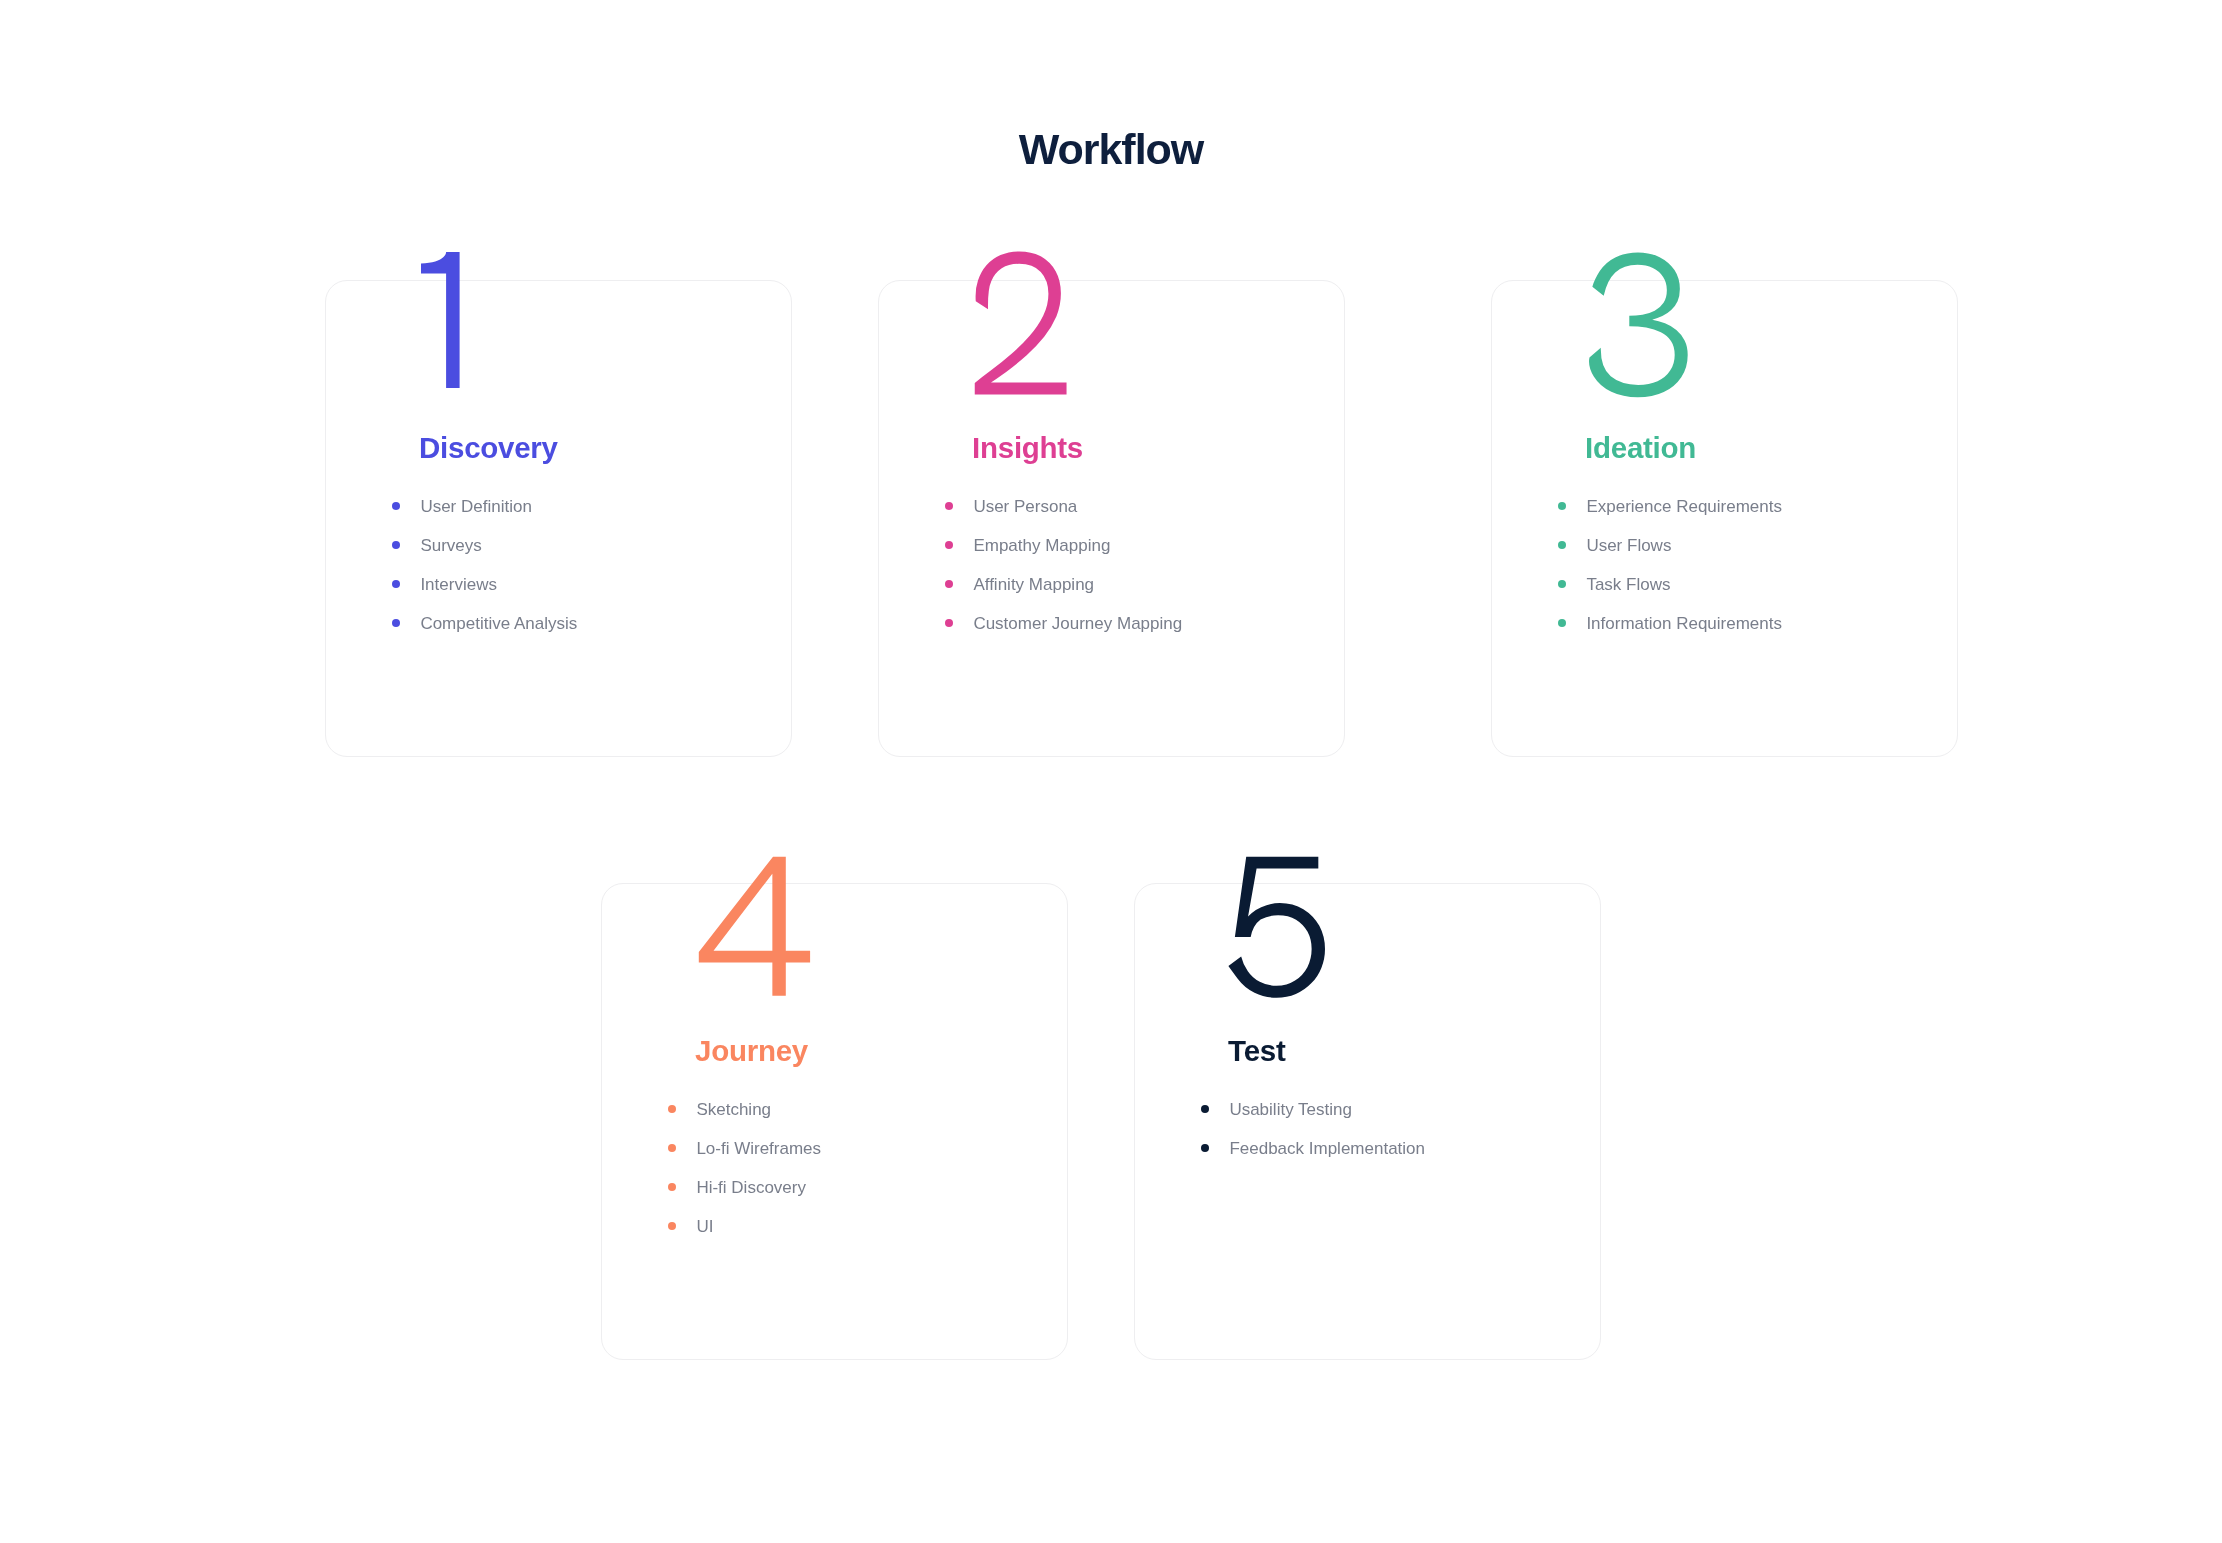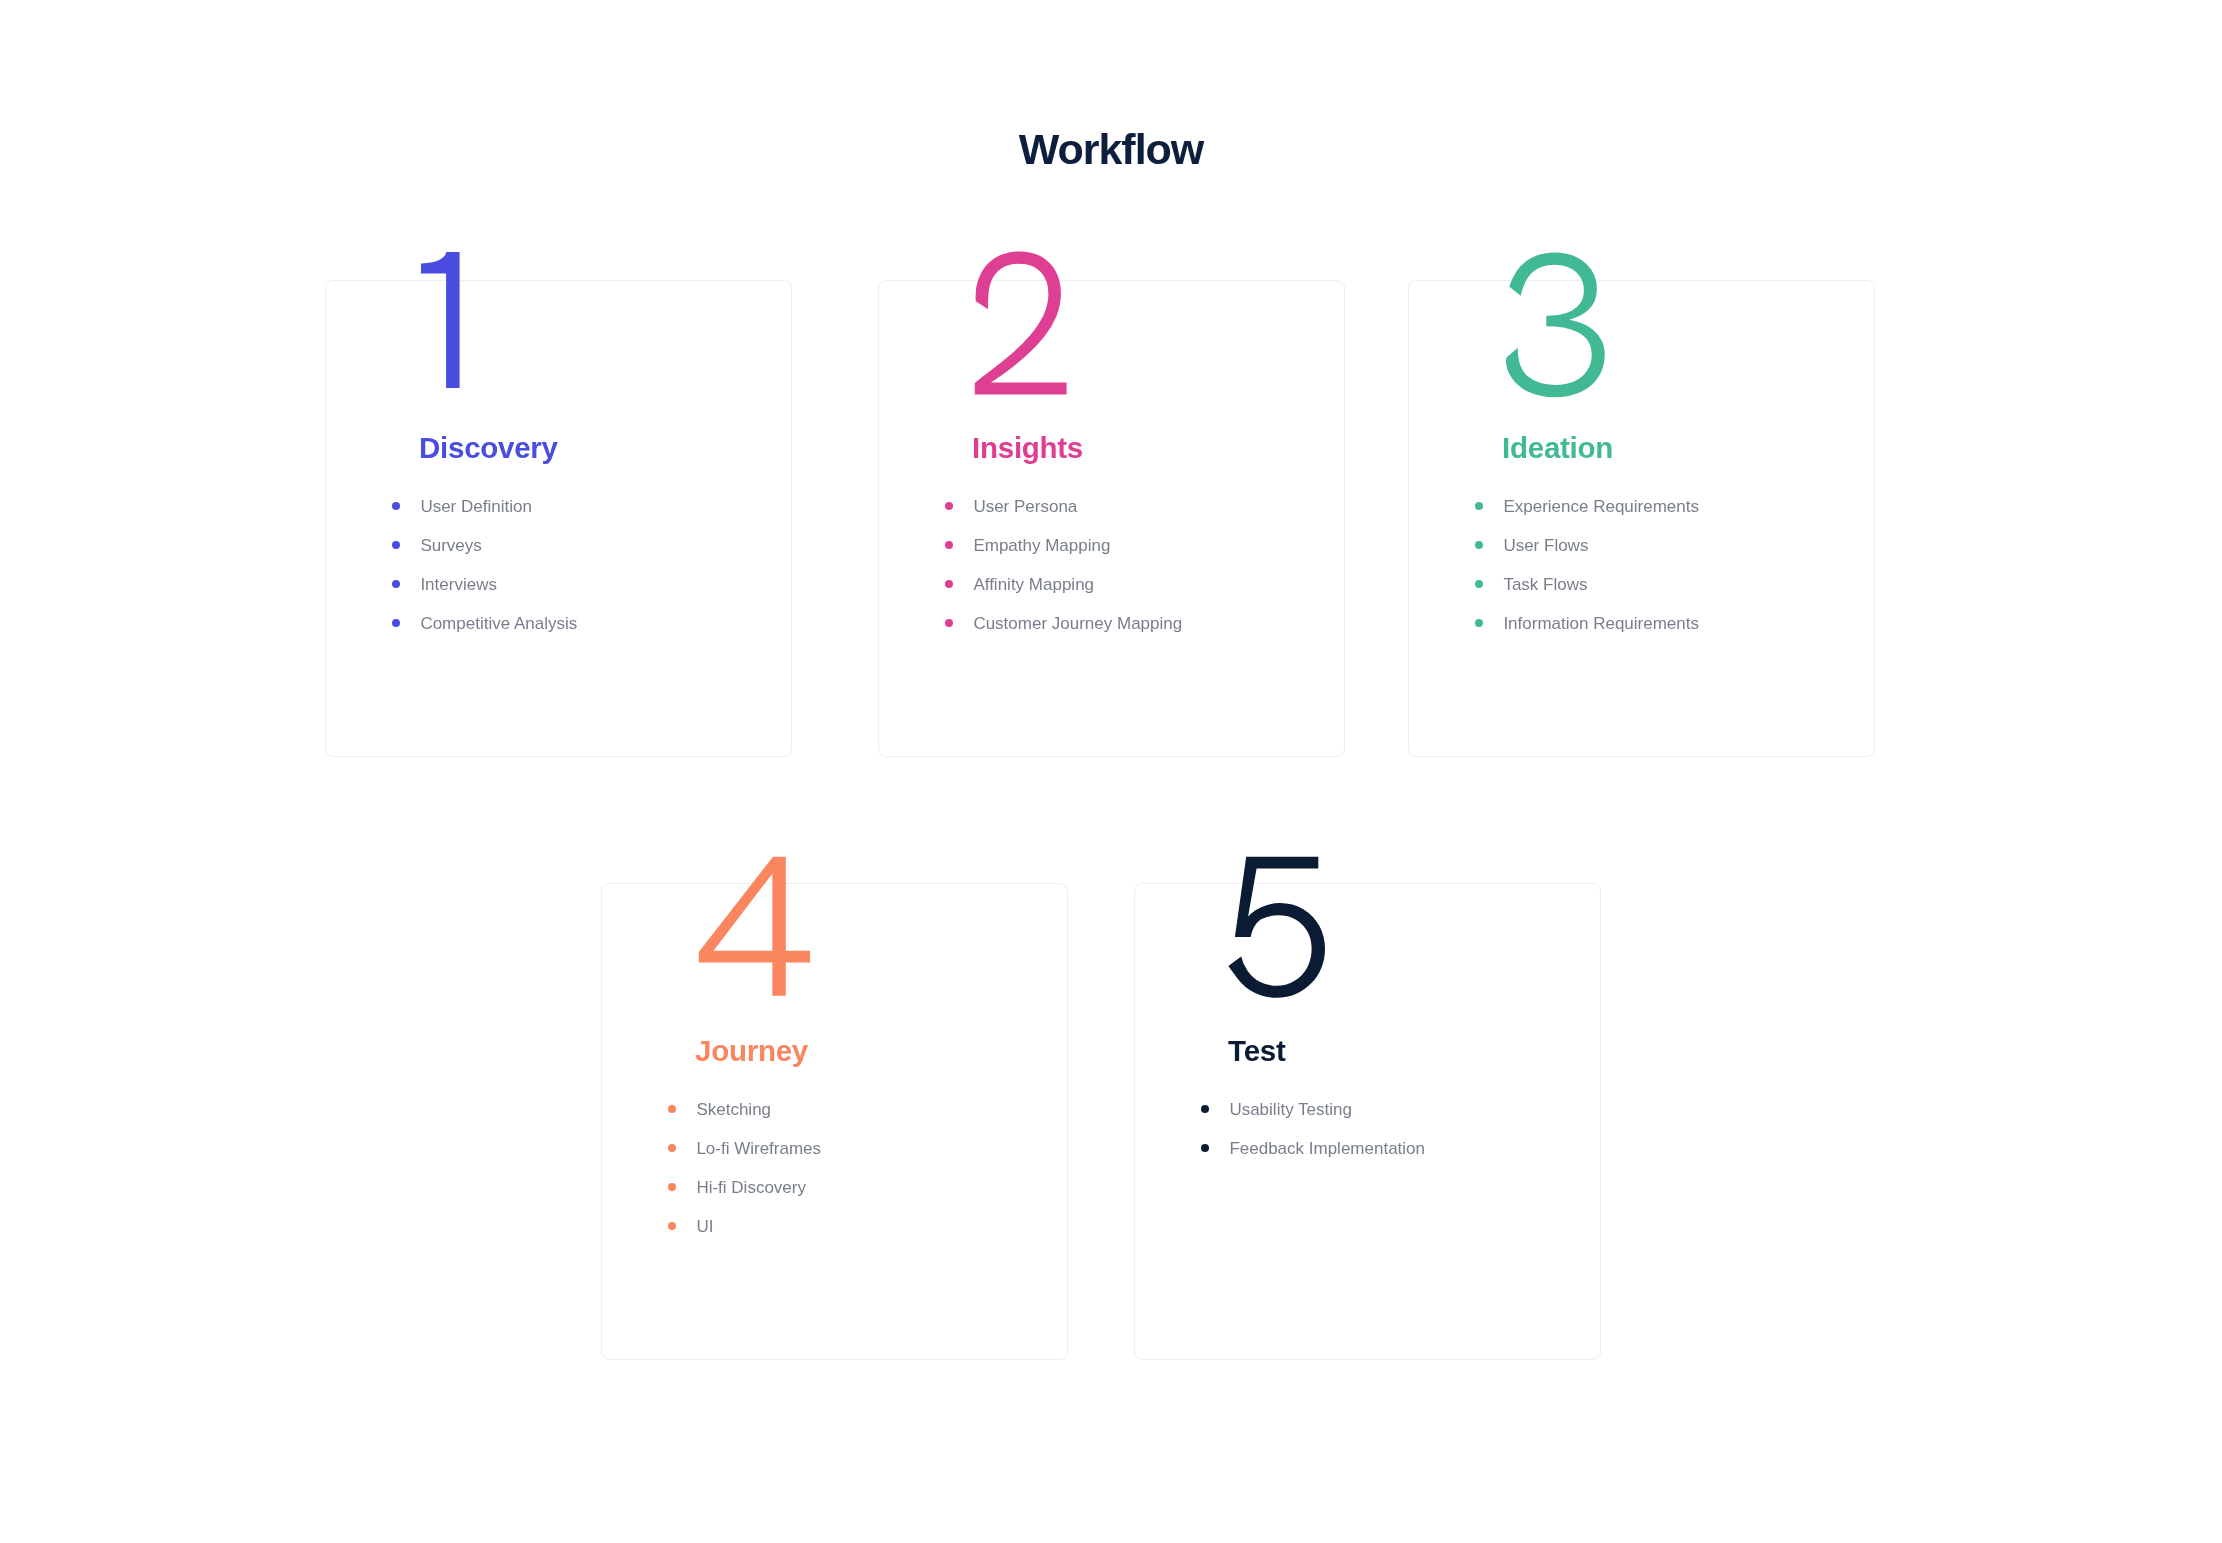--- a/index.html
+++ b/index.html
@@ -21,21 +21,21 @@
     font-weight: 700;
     letter-spacing: -1.05px;
     color: #0e1f3d;
     line-height: 30px;
   }
 
   .card {
     position: absolute;
     background: #ffffff;
     border: 1px solid #eeeef0;
-    border-radius: 8px;
+    border-radius: 22px;
     width: 467px;
     height: 477px;
   }
 
   .num-svg {
     position: absolute;
     left: 0;
     top: -40px;
     width: 466px;
     height: 200px;
@@ -107,21 +107,21 @@
     </svg>
     <div class="stage">Insights</div>
     <ul class="list">
       <li>User Persona</li>
       <li>Empathy Mapping</li>
       <li>Affinity Mapping</li>
       <li>Customer Journey Mapping</li>
     </ul>
   </div>
 
-  <div class="card" style="left: 1408px; top: 280px; --c: #41b994;">
+  <div class="card" style="left: 1491px; top: 280px; --c: #41b994;">
     <svg class="num-svg" viewBox="0 0 466 200">
       <title>3</title>
       <g transform="translate(88.995 154.874) scale(0.20639 0.20366)">
         <path fill="currentColor" d="M275 7Q202 7 147 -20Q92 -46 62 -95Q32 -143 41 -188L96 -236Q94 -138 144 -96Q194 -54 277 -54Q331 -54 371 -72Q411 -90 432 -124Q454 -157 454 -201Q454 -243 436 -270Q418 -298 387 -313Q356 -329 316 -336Q277 -342 234 -342V-393Q266 -393 298 -398Q331 -404 357 -418Q384 -432 400 -457Q416 -482 416 -520Q416 -556 398 -584Q380 -613 348 -628Q316 -644 274 -644Q206 -644 166 -606Q127 -569 110 -492L55 -536Q64 -570 91 -613Q118 -656 166 -680Q214 -704 276 -704Q335 -704 381 -681Q426 -658 453 -618Q479 -578 479 -525Q479 -491 468 -465Q457 -440 437 -422Q417 -403 394 -392Q370 -381 345 -374Q376 -369 407 -357Q437 -345 462 -324Q487 -303 502 -272Q517 -242 517 -201Q517 -139 486 -92Q455 -45 401 -19Q347 7 275 7Z"></path>
       </g>
     </svg>
     <div class="stage">Ideation</div>
     <ul class="list">
       <li>Experience Requirements</li>
       <li>User Flows</li>

